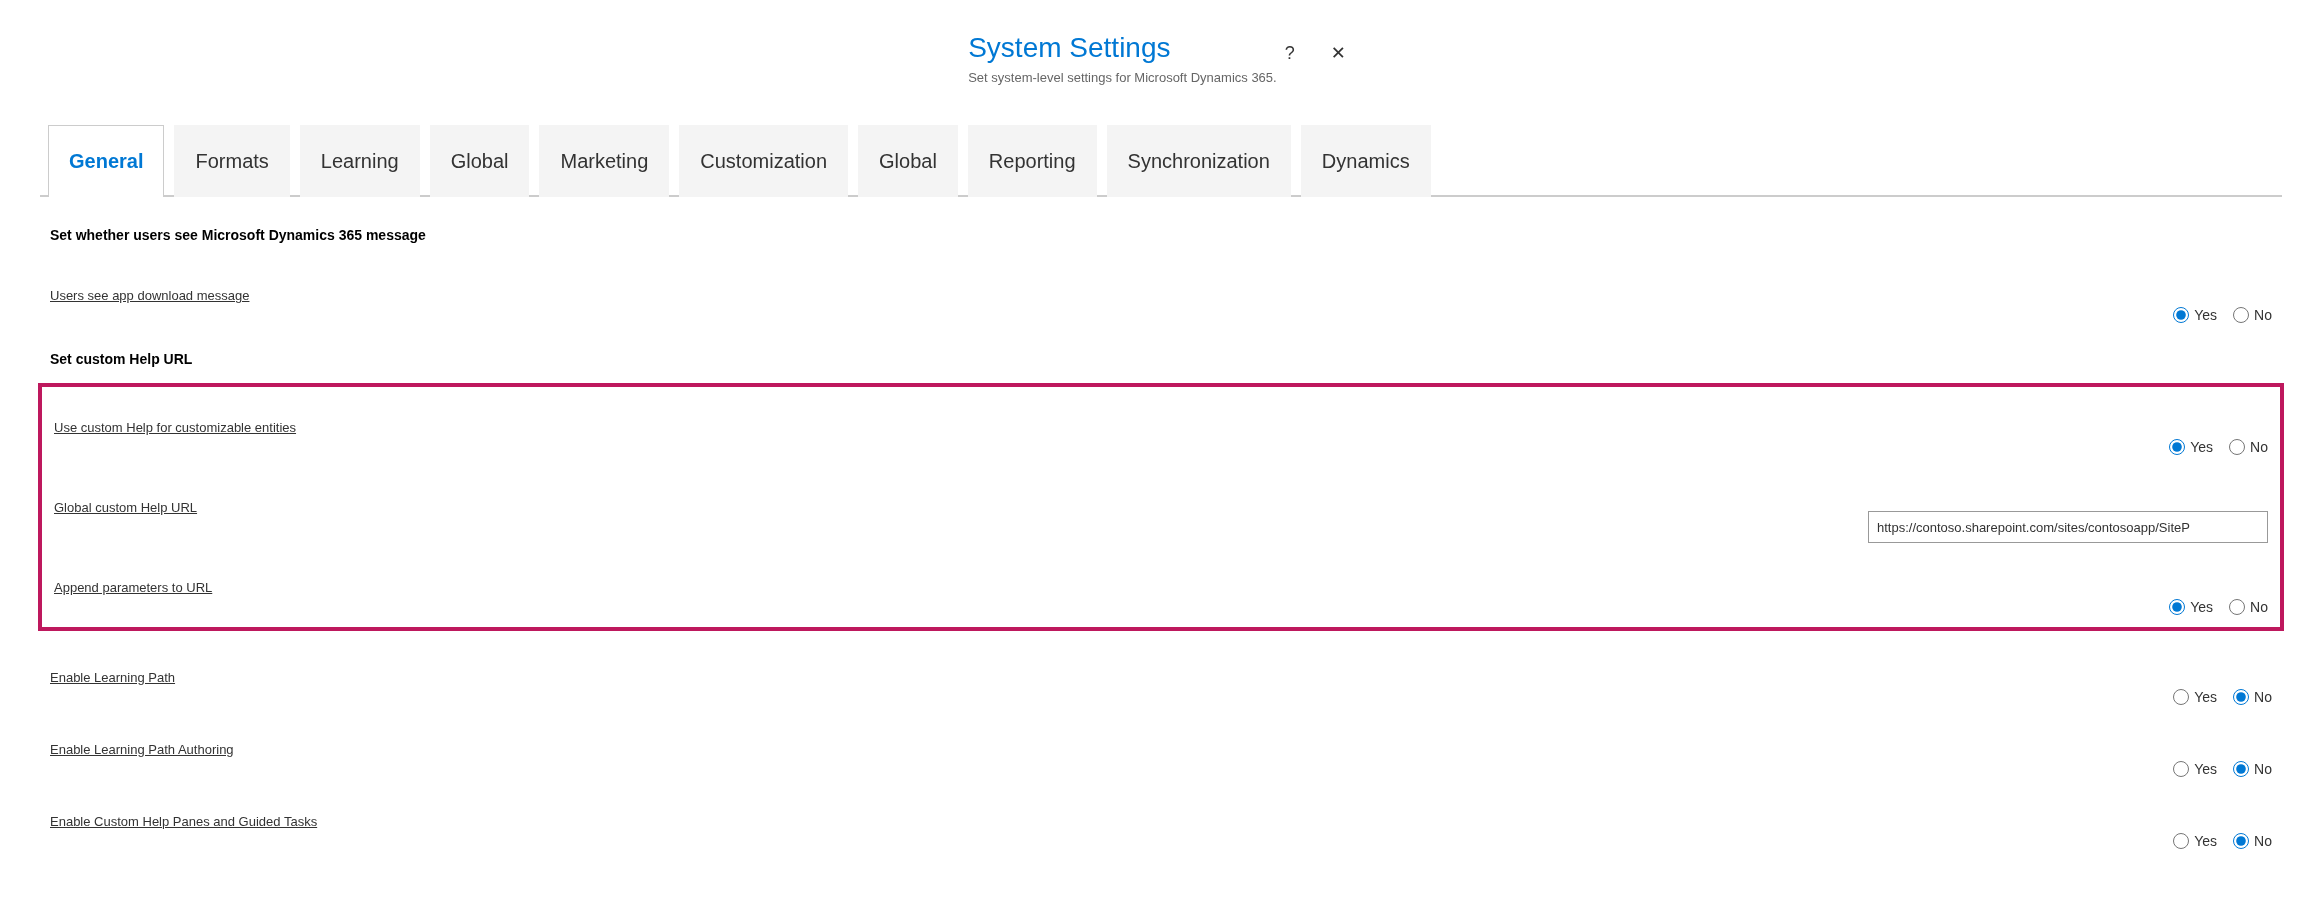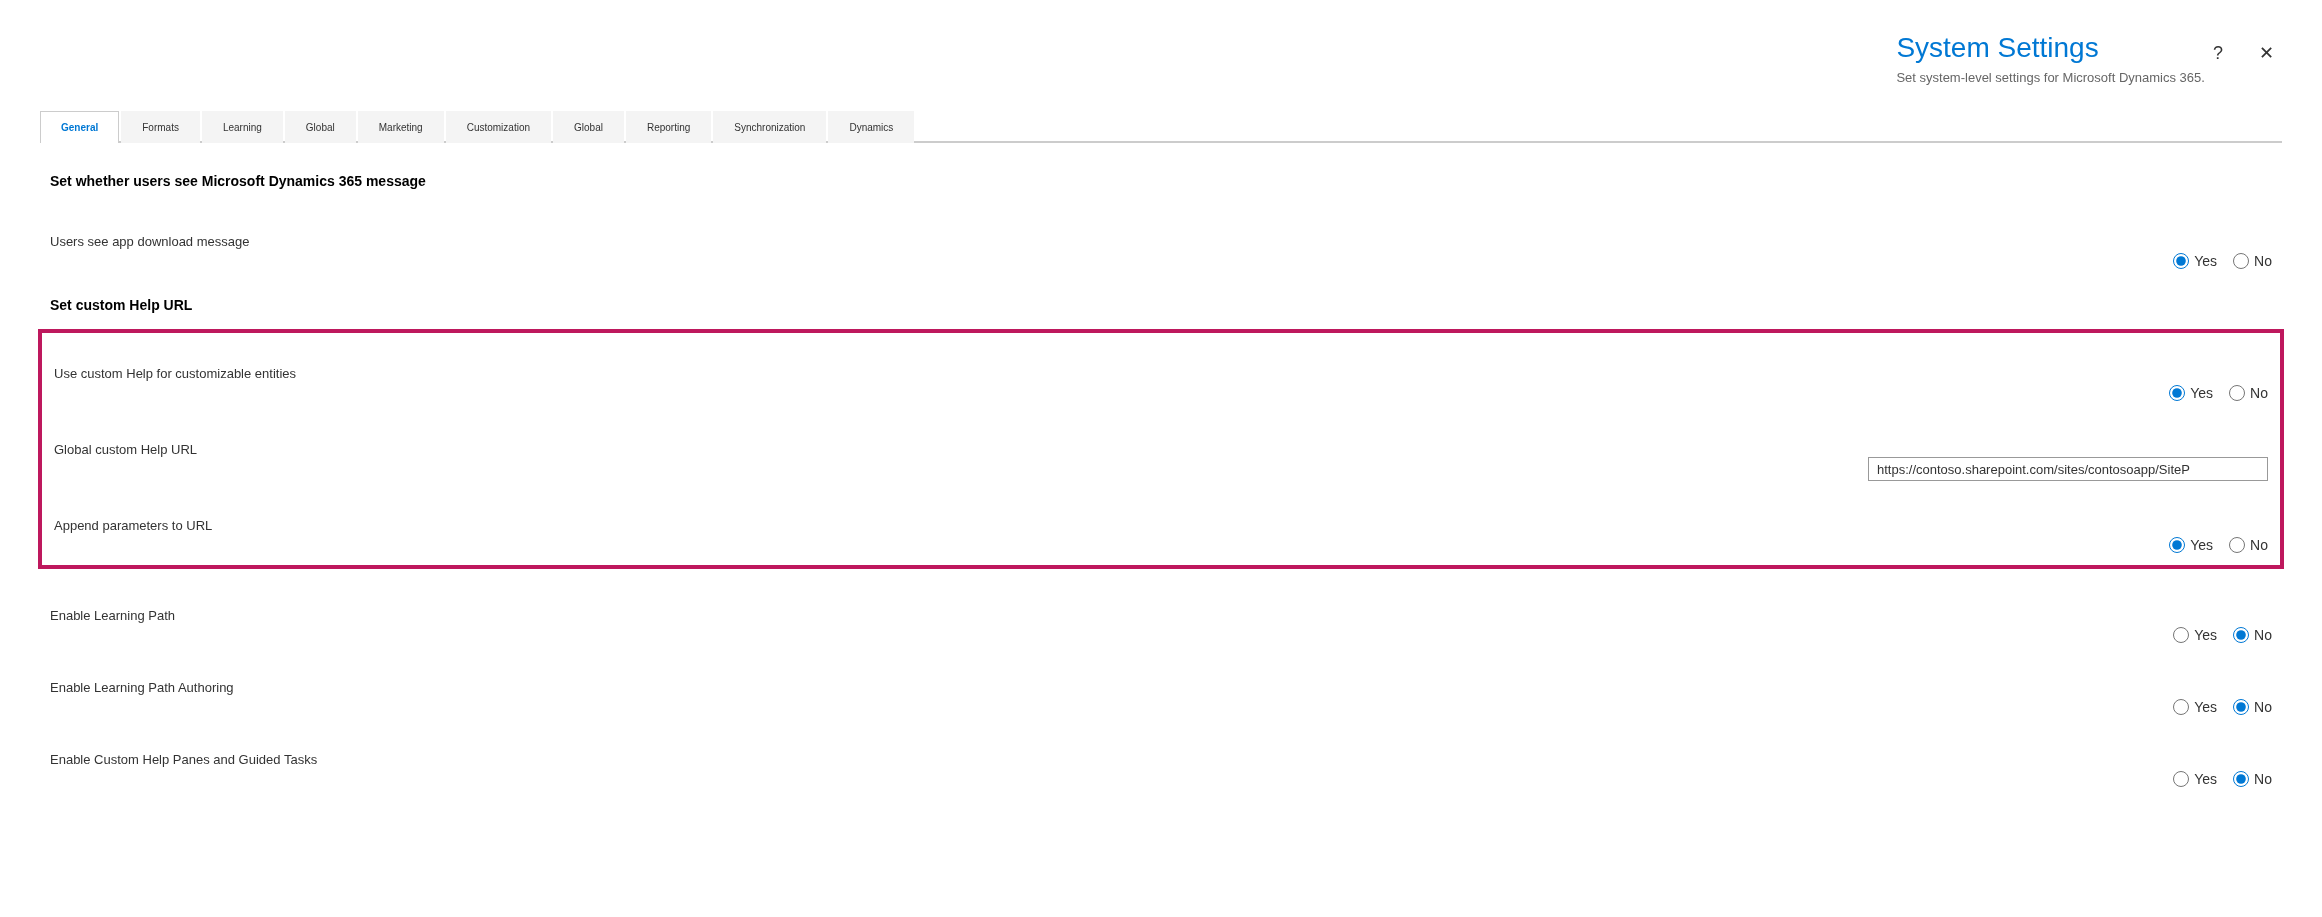--- a/index.html
+++ b/index.html
@@ -16,23 +16,23 @@
     .dialog-container {
       width: 100%;
       min-height: 917px;
       background: #fff;
       padding: 32px 40px 40px 40px;
       position: relative;
     }
 
     .dialog-header {
       display: flex;
-      justify-content: flex-end;
+      justify-content: center;
       align-items: flex-start;
-      margin-bottom: 24px;
+      margin-bottom: 38px;
     }
 
     .dialog-title-section {}
 
     .dialog-title {
       font-size: 28px;
       font-weight: 300;
       color: #0078d4;
       margin-bottom: 6px;
     }
@@ -59,31 +59,32 @@
     }
 
     
     .tabs-container {
       border-bottom: 2px solid #ccc;
       display: flex;
       margin-bottom: 30px;
     }
 
     .tab {
-      padding: 10px 20px;
+      padding: 24px 20px;
       cursor: pointer;
-      font-size: 10px;
+      font-size: 20px;
       color: #333;
       border: 1px solid transparent;
       border-bottom: none;
       background: #f4f4f4;
       margin-right: 2px;
       position: relative;
       bottom: -2px;
       white-space: nowrap;
+      margin-left: 8px;
     }
 
     .tab.active {
       background: #fff;
       border-color: #ccc;
       border-bottom-color: #fff;
       color: #0078d4;
       font-weight: 600;
       z-index: 1;
     }
@@ -105,20 +106,21 @@
       align-items: center;
       justify-content: space-between;
       padding: 8px 0;
       min-height: 36px;
     }
 
     .setting-label {
       font-size: 13px;
       color: #333;
       flex: 1;
+      text-decoration: underline;
     }
 
     .setting-control {
       display: flex;
       align-items: center;
       gap: 16px;
       min-width: 280px;
       justify-content: flex-end;
       margin-top: 40px;
     }
@@ -149,21 +151,21 @@
       padding: 4px 12px;
       margin: 8px -12px;
     }
 
     
     .text-input {
       border: 1px solid #999;
       padding: 4px 8px;
       font-size: 13px;
       min-width: 400px;
-      height: 24px;
+      height: 32px;
       font-family: 'Segoe UI', sans-serif;
       color: #333;
       outline: none;
     }
 
     .section-spacer {
       margin-bottom: 20px;
     }
 
     .section-separator {

